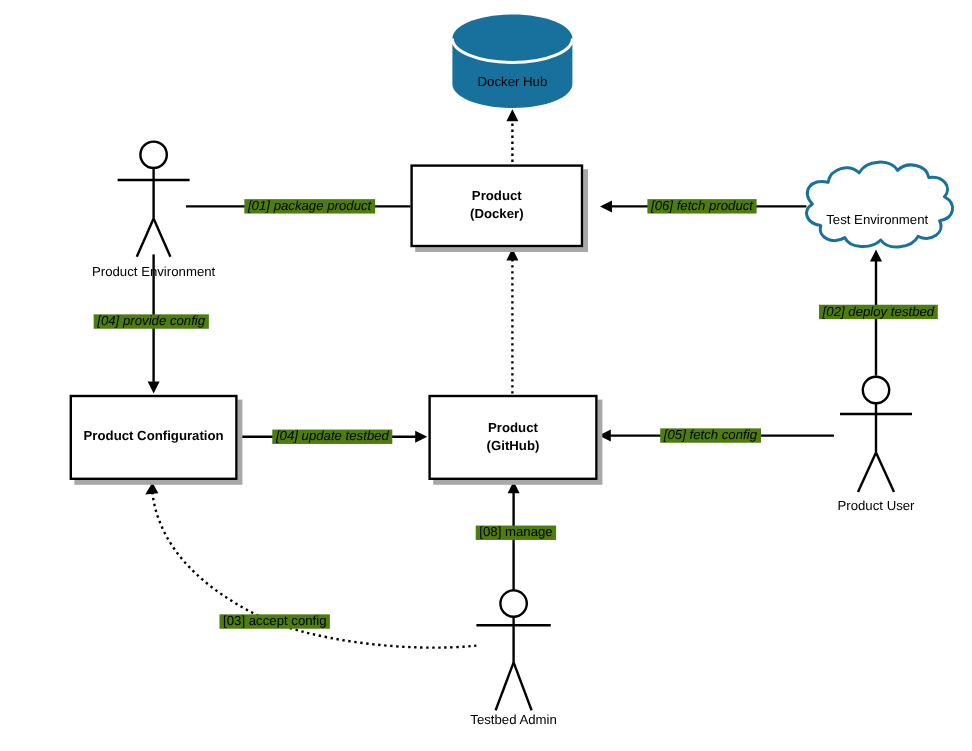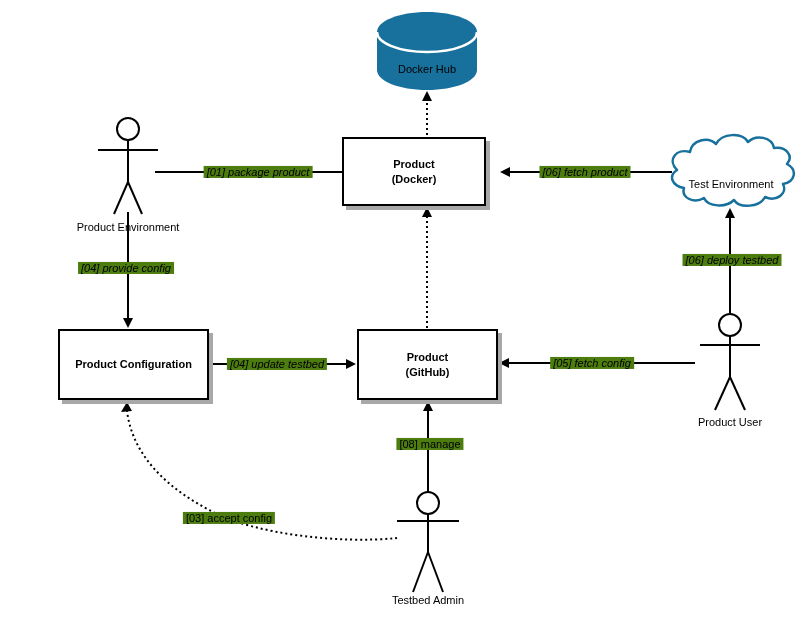--- a/index.html
+++ b/index.html
@@ -98,21 +98,21 @@
     </g>
   </svg>
 
   <div class="box" style="left:342px;top:137px;width:144px;height:69px">
     <div class="node-label">
       <div>Product</div>
       <div>(Docker)</div>
     </div>
   </div>
 
-  <div class="box" style="left:58px;top:329px;width:151px;height:71px">
+  <div class="box" style="left:58px;top:329px;width:140px;height:71px">
     <div class="node-label">Product Configuration</div>
   </div>
 
   <div class="box" style="left:357px;top:329px;width:141px;height:71px">
     <div class="node-label">
       <div>Product</div>
       <div>(GitHub)</div>
     </div>
   </div>
 
@@ -121,17 +121,17 @@
 
   <span class="lbl bold" style="left:128px;top:227px">Product Environment</span>
   <span class="lbl bold" style="left:730px;top:422px">Product User</span>
   <span class="lbl bold" style="left:428px;top:600px">Testbed Admin</span>
 
   <span class="lbl edge-lbl it" style="left:258px;top:172px">[01] package product</span>
   <span class="lbl edge-lbl it" style="left:126px;top:268px">[04] provide config</span>
   <span class="lbl edge-lbl" style="left:229px;top:518px">[03] accept config</span>
   <span class="lbl edge-lbl it" style="left:277px;top:364px">[04] update testbed</span>
   <span class="lbl edge-lbl it" style="left:592px;top:363px">[05] fetch config</span>
-  <span class="lbl edge-lbl it" style="left:732px;top:260px">[06] deploy testbed</span>
+  <span class="lbl edge-lbl it" style="left:732px;top:260px">[02] deploy testbed</span>
   <span class="lbl edge-lbl it" style="left:585px;top:172px">[06] fetch product</span>
   <span class="lbl edge-lbl" style="left:430px;top:444px">[08] manage</span>
 
 </div>
 
 </body></html>

